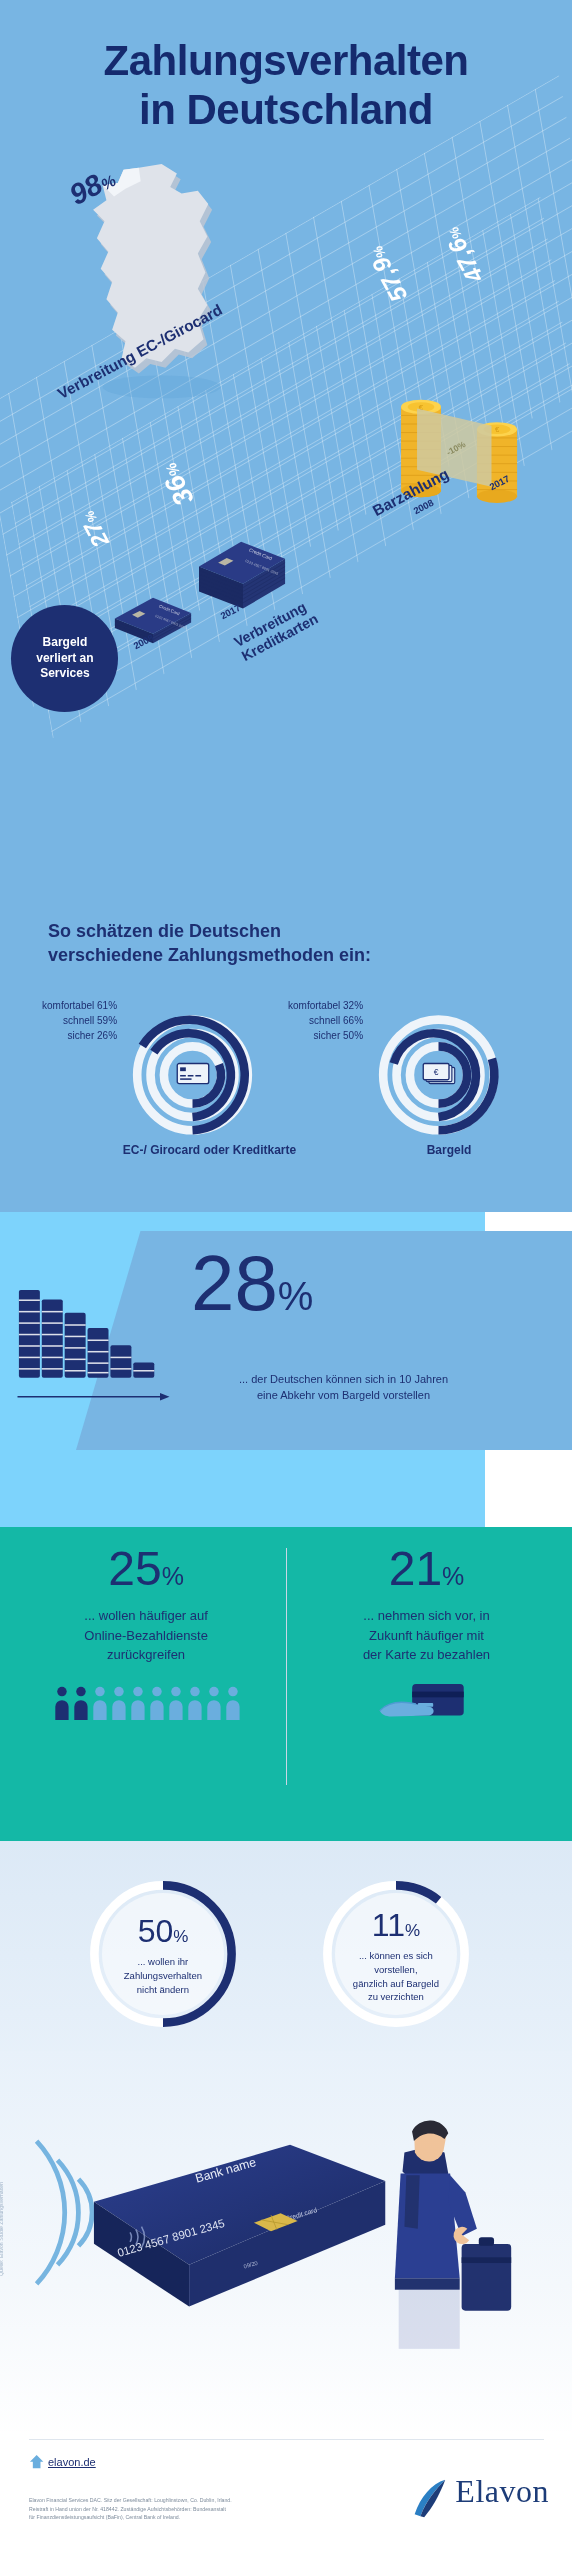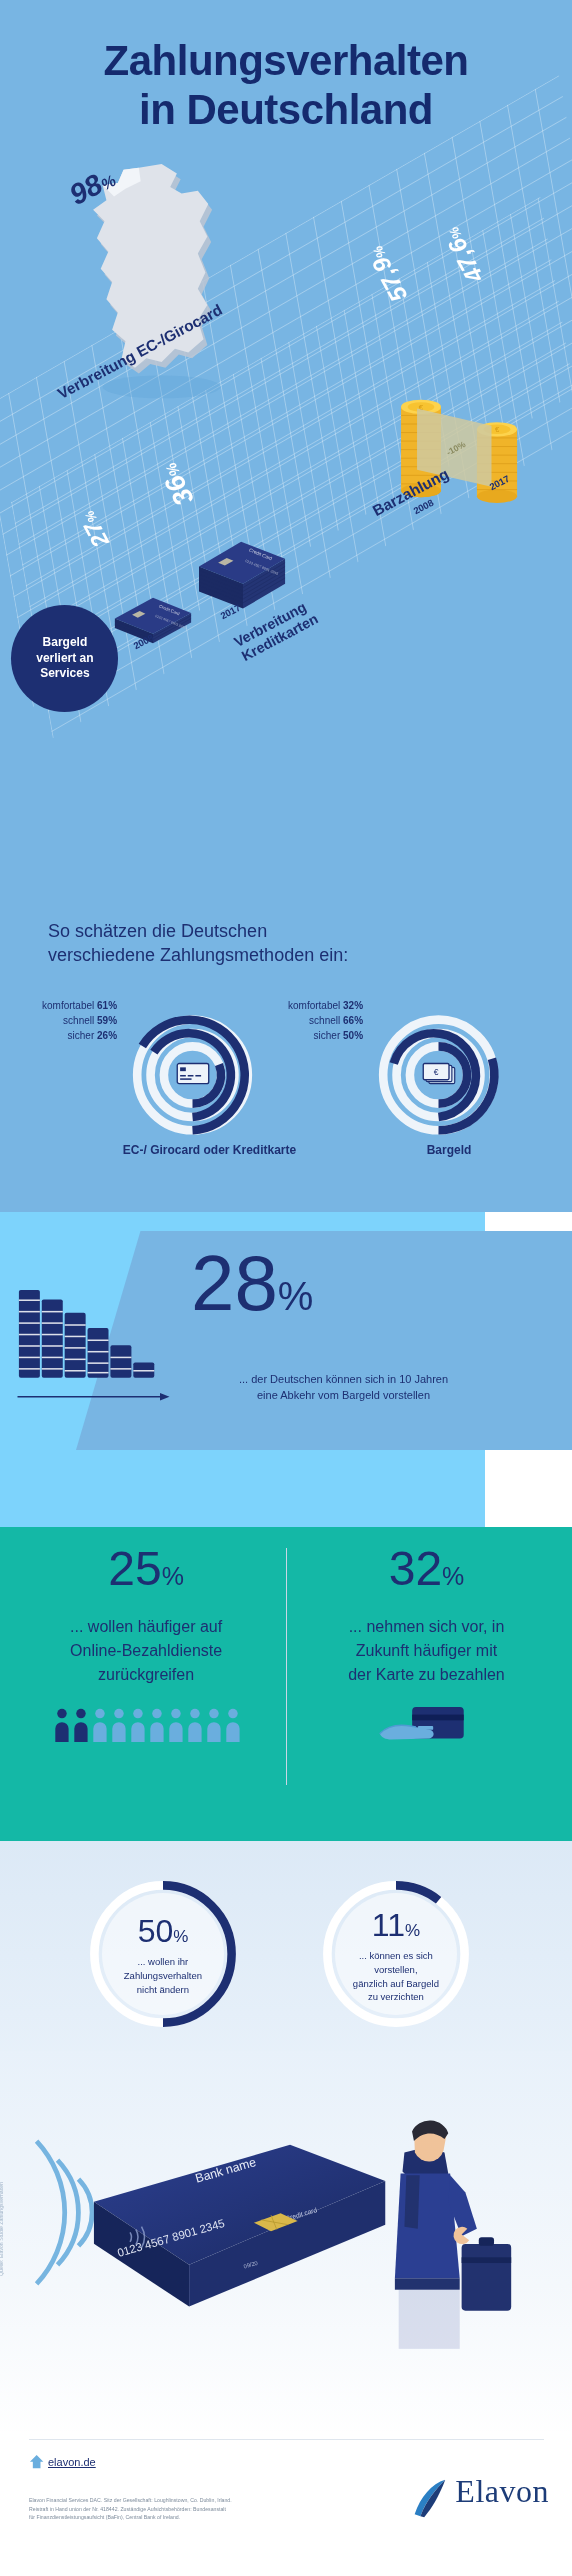--- a/index.html
+++ b/index.html
@@ -86,31 +86,31 @@
 
   .badge {
     position:absolute; left:11.4px; top:605px; width:107px; height:107px;
     border-radius:50%; background:#1d2f72; color:#fff;
     display:flex; align-items:center; justify-content:center; text-align:center;
     font-size:12px; font-weight:bold; line-height:1.32; padding:5.7px;
   }
 
   .sect2-title {
     position:absolute; left:48px; top:919px; width:496px;
-    color:#1d2f72; font-size:18px; font-weight:normal; line-height:1.35;
+    color:#1d2f72; font-size:18px; font-weight:bold; line-height:1.35;
   }
 
   
   .radial { position:absolute; width:118px; height:118px; }
   .radial svg { display:block; overflow:visible; }
   .radial-lbls {
     position:absolute; text-align:right; color:#1d2f72;
     font-size:10px; line-height:1.52; white-space:nowrap;
   }
-  .radial-lbls b { font-weight:bold; }
+  .radial-lbls b { font-weight:normal; }
   .radial-cap {
     position:absolute; color:#1d2f72; font-size:12px; font-weight:bold;
     text-align:center; white-space:nowrap;
   }
 
   
   .sec28 { position:absolute; top:1212px; left:0; width:485px; height:329px; background:#7dd3fc; }
   .sec28-poly {
     position:absolute; left:76px; top:19px; width:496px; height:219px;
     background:#78b5e3;
@@ -130,21 +130,21 @@
   .arrow-line { position:absolute; left:17px; top:181px; width:153px; height:9.5px; }
 
   
   .sec2532 { position:absolute; top:1527px; left:0; width:572px; height:320px; background:#14b8a6; }
   .divider { position:absolute; left:286px; top:21px; width:1px; height:237px; background:#c9d6e6; }
   .col { position:absolute; top:17px; width:277px; text-align:center; }
   .col.left { left:7.6px; }
   .col.right { left:288px; }
   .bignum { color:#1d2f72; font-size:48px; font-weight:300; line-height:1.05; }
   .bignum .sm { font-size:25px; }
-  .coltxt { color:#1d2f72; font-size:16px; line-height:1.5; margin-top:21px;text-align:center; }
+  .coltxt { color:#1d2f72; font-size:13px; line-height:1.5; margin-top:12px;text-align:center; }
   .people { margin-top:19px; display:flex; justify-content:center; gap:3.8px; align-items:flex-end; }
   .card-hand { margin-top:13.4px; display:flex; justify-content:center; }
 
   
   .sec5011 {
     position:absolute; top:1841px; left:0; width:572px; height:229px;
     background:linear-gradient(180deg,#dce9f6 0%, #e8f1fa 100%);
   }
   .donut-card { position:absolute; top:32px; width:162px; height:162px; }
   .donut-card.left { left:82px; }
@@ -544,21 +544,21 @@
               <circle cx="189" cy="8" r="5"></circle>
                 <path d="M182 38 v-14 a7 7 0 0 1 14 0 v14 z"></path>
             </g>
           </g>
         </svg>
       </div>
     </div>
 
     <div class="col right">
       <div class="bignum">
-        <span>32</span><span class="sm">%</span>
+        <span>21</span><span class="sm">%</span>
       </div>
       <div class="coltxt">
         <span>... nehmen sich vor, in</span><br>
         <span>Zukunft häufiger mit</span><br>
         <span>der Karte zu bezahlen</span>
       </div>
       <div class="card-hand">
         <svg width="105" height="52" viewBox="0 0 110 54">
           <g>
             <rect x="40" y="6" width="54" height="33" rx="4" fill="#1d2f72"></rect>

